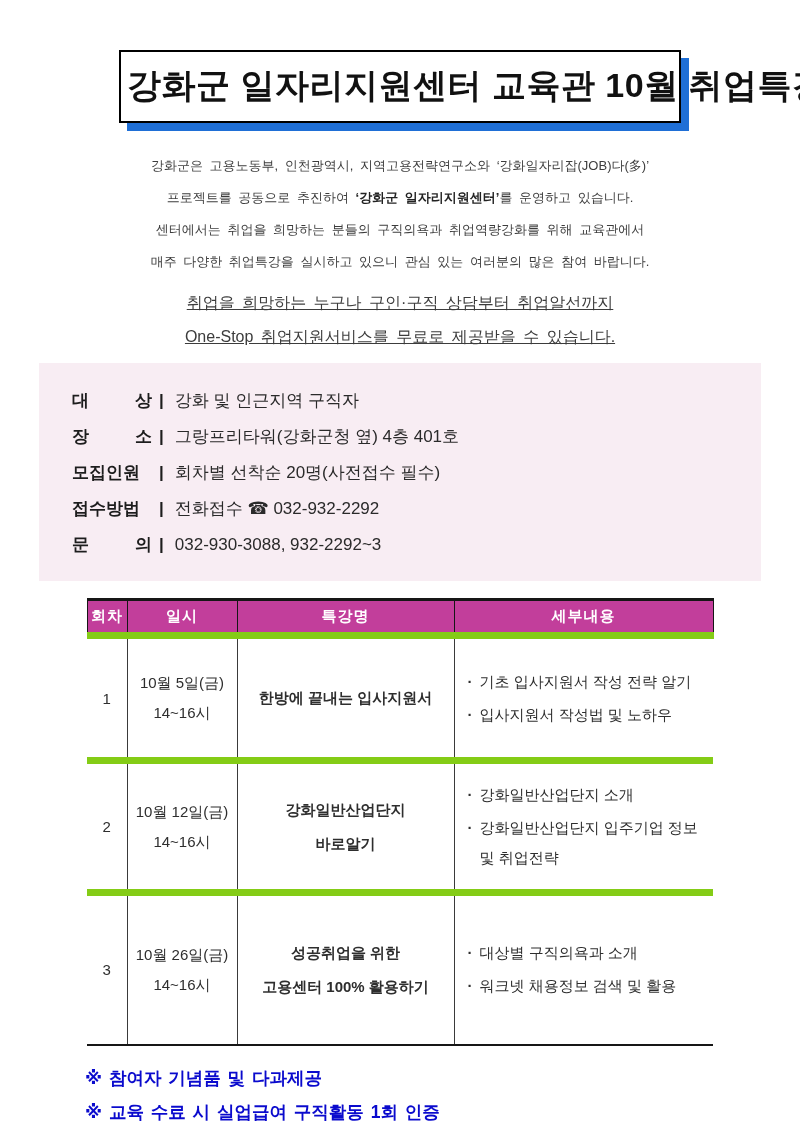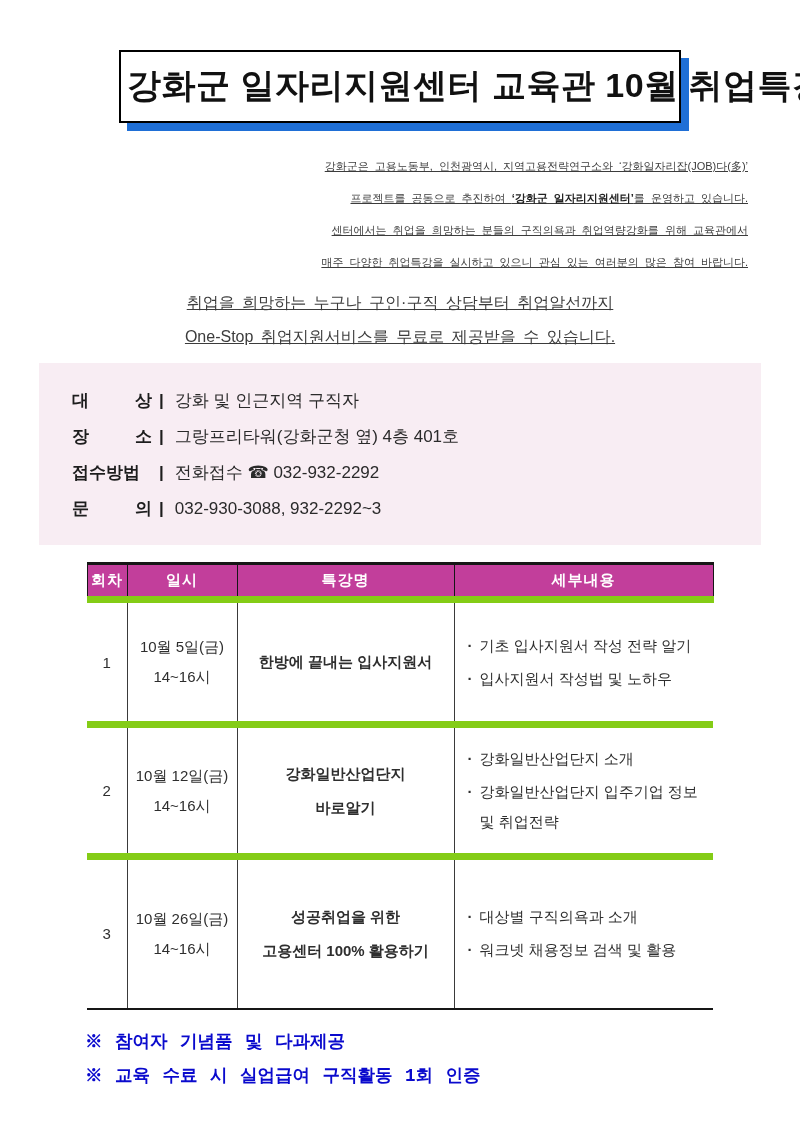--- a/index.html
+++ b/index.html
@@ -34,26 +34,25 @@
     font-weight:900;
     letter-spacing:0.5px;
     text-align:center;
     color:#111;
     white-space:nowrap;
   }
 
   
   .intro{
     margin:27px 52px 0;
-    text-align:right;
-    font-size:11px;
+    text-align:center;
+    font-size:13px;
     line-height:32px;
     color:#3c3c3c;
     word-spacing:3px;
-    text-decoration:underline;
   }
   .intro strong{color:#222;}
   .subintro{
     margin:8px 60px 0;
     text-align:center;
     font-size:16px;
     line-height:34px;
     color:#3c3c3c;
     word-spacing:3px;
     text-decoration:underline;
@@ -144,21 +143,20 @@
 
   
   .notes{margin:15px 0 0 85px;}
   .notes p{
     margin:0;
     font-size:17.5px;
     font-weight:bold;
     line-height:34px;
     color:var(--note-text,#0a0acd);
     word-spacing:2px;
-    font-family:Liberation Mono, monospace;
   }
 </style>
 </head>
 <body>
 
 <div class="page">
 
   <div class="title-box">
     <h1>강화군 일자리지원센터 교육관 10월 취업특강</h1>
   </div>
@@ -174,20 +172,23 @@
     <span>취업을 희망하는 누구나 구인·구직 상담부터 취업알선까지</span><br>
     <span>One-Stop 취업지원서비스를 무료로 제공받을 수 있습니다.</span>
   </p>
 
   <div class="info-box">
     <div class="info-row">
       <span class="info-label">대 상</span><span class="info-sep">|</span><span class="info-value">강화 및 인근지역 구직자</span>
     </div>
     <div class="info-row">
       <span class="info-label">장 소</span><span class="info-sep">|</span><span class="info-value">그랑프리타워(강화군청 옆) 4층 401호</span>
+    </div>
+    <div class="info-row">
+      <span class="info-label">모집인원</span><span class="info-sep">|</span><span class="info-value">회차별 선착순 20명(사전접수 필수)</span>
     </div>
     <div class="info-row">
       <span class="info-label">접수방법</span><span class="info-sep">|</span><span class="info-value">전화접수 ☎ 032-932-2292</span>
     </div>
     <div class="info-row">
       <span class="info-label">문 의</span><span class="info-sep">|</span><span class="info-value">032-930-3088, 932-2292~3</span>
     </div>
   </div>
 
   <table class="schedule">

